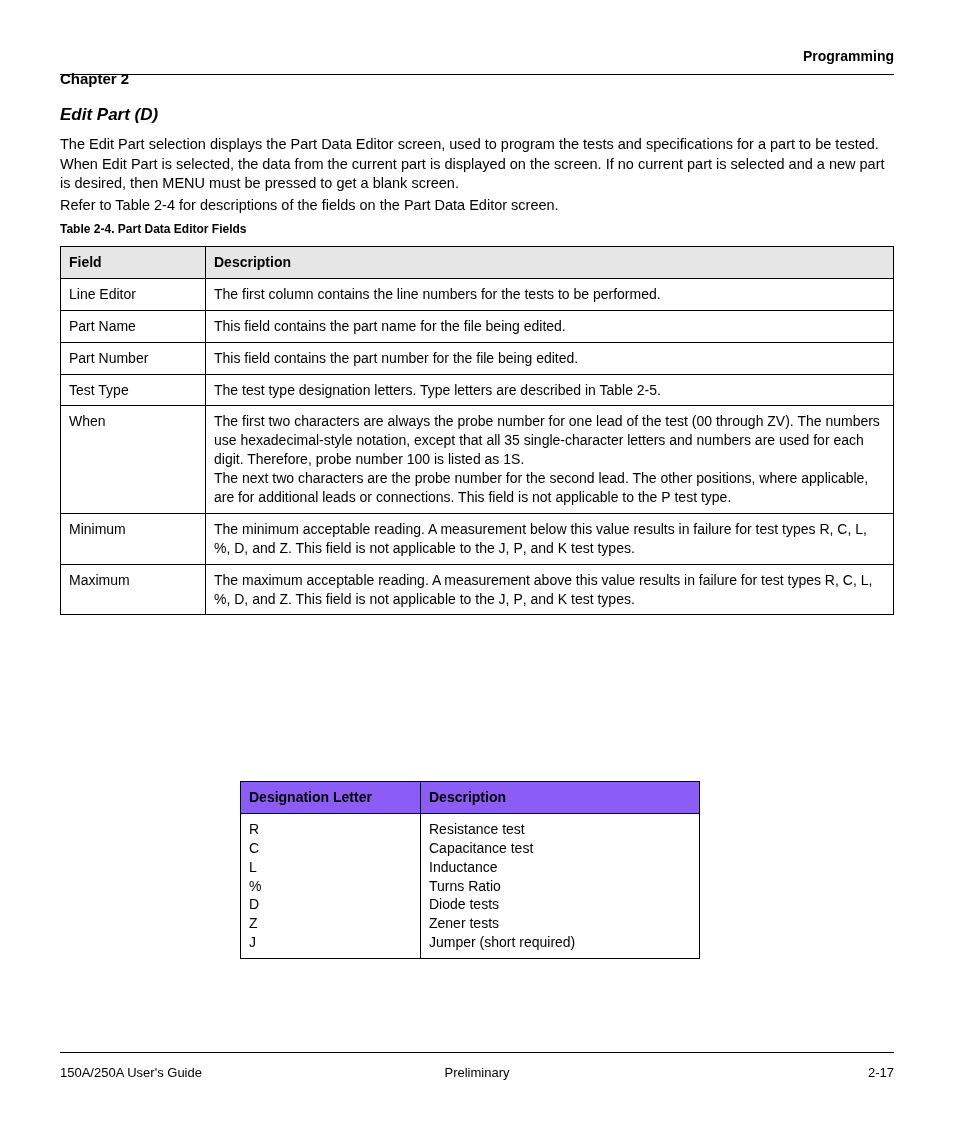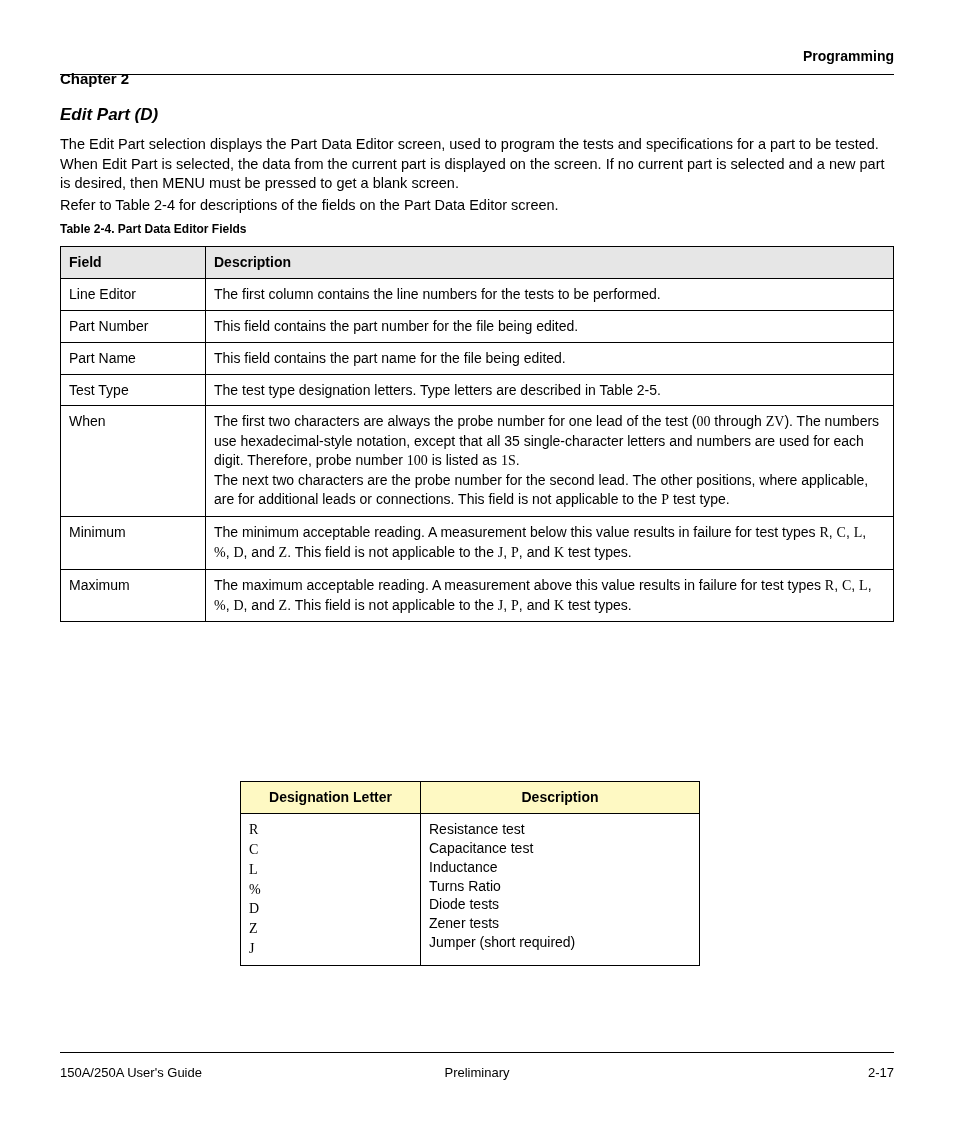--- a/index.html
+++ b/index.html
@@ -106,29 +106,28 @@
   }
 
   table.t2 { left: 240px; top: 781px; width: 460px; }
   table.t2 th, table.t2 td {
     border: 1px solid #000;
     padding: 6px 8px;
     vertical-align: top;
     text-align: left;
   }
   table.t2 th {
-    background: #fef9c3;
-    font-weight: bold;
-    text-align: center;
+    background: #8b5cf6;
+    font-weight: bold;
   }
   table.t2 col.c1 { width: 180px; }
   table.t2 col.c2 { width: auto; }
 
   .code {
-    font-family: Liberation Serif, serif;
+    font-family: Liberation Sans, sans-serif;
   }
   .footer-left {
     position: absolute;
     left: 60px;
     top: 1065px;
     font-size: 13px;
   }
   .footer-center {
     position: absolute;
     left: 0;
@@ -168,26 +167,26 @@
         <th>Field</th>
         <th>Description</th>
       </tr>
     </thead>
     <tbody id="t1body">
         <tr>
           <td>Line Editor</td>
           <td>The first column contains the line numbers for the tests to be performed.</td>
         </tr>
         <tr>
+          <td>Part Name</td>
+          <td>This field contains the part name for the file being edited.</td>
+        </tr>
+        <tr>
           <td>Part Number</td>
           <td>This field contains the part number for the file being edited.</td>
-        </tr>
-        <tr>
-          <td>Part Name</td>
-          <td>This field contains the part name for the file being edited.</td>
         </tr>
         <tr>
           <td>Test Type</td>
           <td>The test type designation letters. Type letters are described in Table 2-5.</td>
         </tr>
         <tr>
           <td>When</td>
           <td>The first two characters are always the probe number for one lead of the test (<span class="code">00</span> through <span class="code">ZV</span>). The numbers use hexadecimal-style notation, except that all 35 single-character letters and numbers are used for each digit. Therefore, probe number <span class="code">100</span> is listed as <span class="code">1S</span>.<br>The next two characters are the probe number for the second lead. The other positions, where applicable, are for additional leads or connections. This field is not applicable to the <span class="code">P</span> test type.</td>
         </tr>
         <tr>

